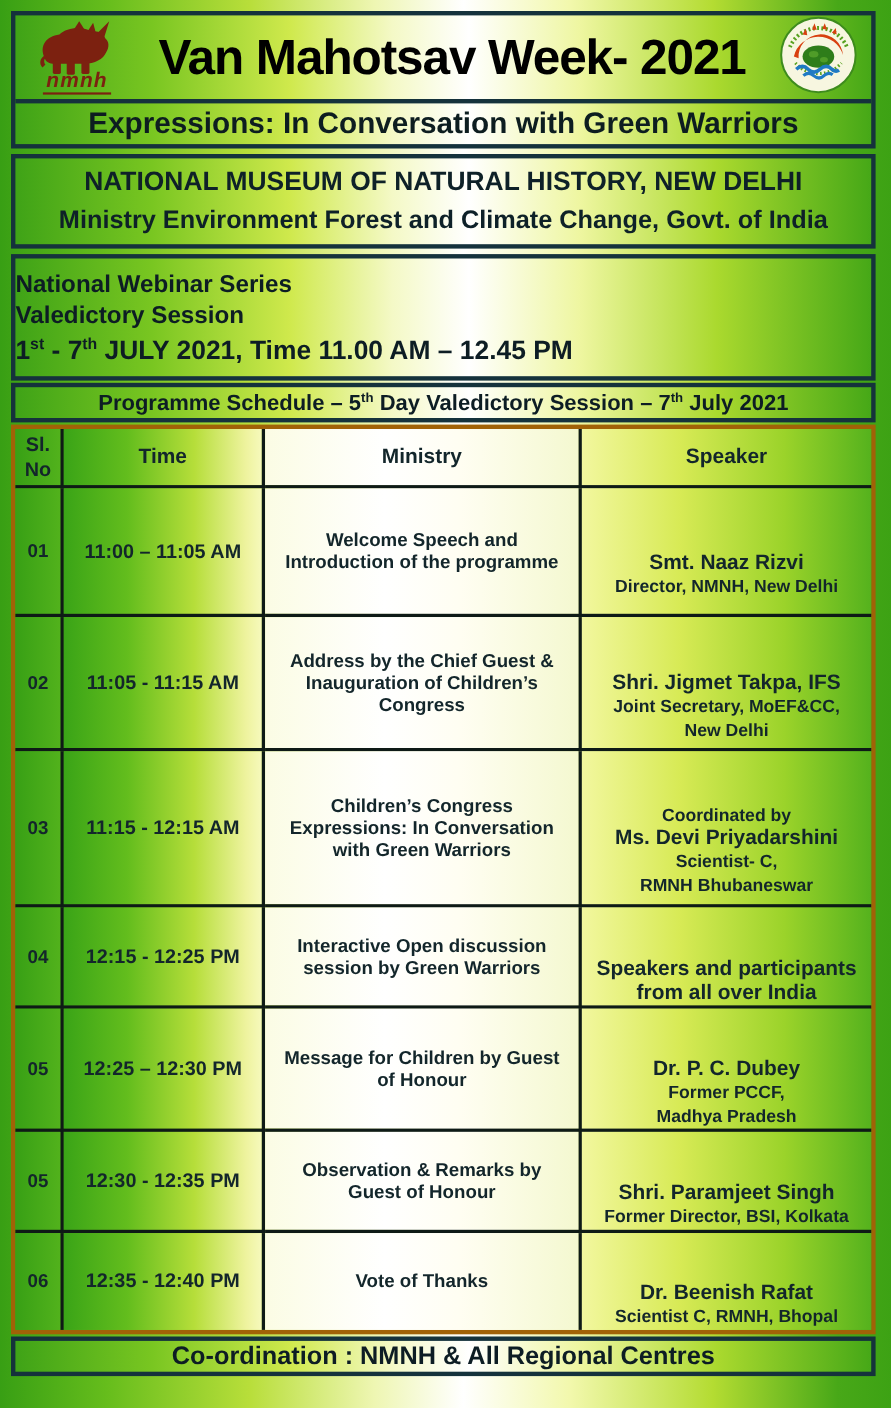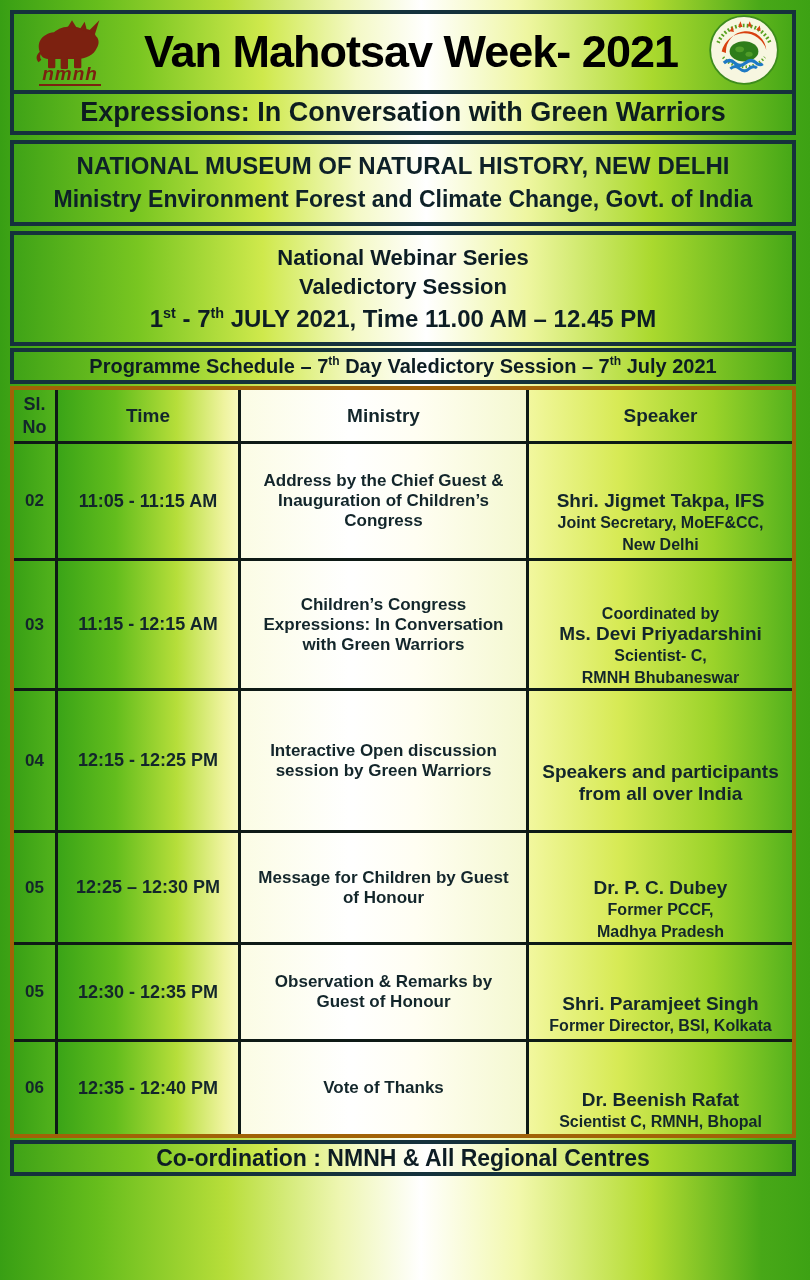--- a/index.html
+++ b/index.html
@@ -41,21 +41,21 @@
   .expr-row {
     height: 37px; display: flex; align-items: center; justify-content: center;
     font-size: 27px; font-weight: bold; color: #0d1d20; white-space: nowrap;
   }
 
   
   .museum-box { padding: 8px 0 9px 0; text-align: center; color: #0e2128; }
   .museum-l1 { font-size: 24px; font-weight: bold; }
   .museum-l2 { font-size: 23px; font-weight: bold; margin-top: 6px; }
 
-  .webinar-box { padding: 7px 0 9px 0; text-align: center; color: #0d1d24; }
+  .webinar-box { padding: 7px 0 9px 0; color: #0d1d24; }
   .webinar-l1, .webinar-l2 { font-size: 22px; font-weight: bold; margin-top: 3px; }
   .webinar-date { font-size: 24px; font-weight: bold; margin-top: 5px; }
   sup { font-size: 60%; vertical-align: super; }
 
   .schedule-box {
     height: 36px; display: flex; align-items: center; justify-content: center;
     font-size: 20px; font-weight: bold; color: #0d1d24;
   }
 
   
@@ -156,34 +156,44 @@
 
   <div class="fbox band-bg webinar-box">
     <div class="webinar-l1">National Webinar Series</div>
     <div class="webinar-l2">Valedictory Session</div>
     <div class="webinar-date"><span>1</span><sup>st</sup><span> - 7</span><sup>th</sup><span> JULY 2021, Time 11.00 AM – 12.45 PM</span></div>
   </div>
 
   <div class="gap2"></div>
 
   <div class="fbox band-bg schedule-box">
-    <span><span>Programme Schedule – 7</span><sup>th</sup><span> Day Valedictory Session – 7</span><sup>th</sup><span> July 2021</span></span>
+    <span><span>Programme Schedule – 5</span><sup>th</sup><span> Day Valedictory Session – 7</span><sup>th</sup><span> July 2021</span></span>
   </div>
 
   <div class="gap2"></div>
 
   <div class="ptable">
     <div class="trow hrow">
       <div class="c-sl">Sl.
 No</div>
       <div class="c-time">Time</div>
       <div class="c-prog">Ministry</div>
       <div class="c-spk spk-name">Speaker</div>
     </div>
 
+  <div class="trow">
+    <div class="c-sl">01</div>
+    <div class="c-time">11:00 – 11:05 AM</div>
+    <div class="c-prog">Welcome Speech and Introduction of the programme</div>
+    <div class="c-spk">
+      <div class="spk-pre"></div>
+      <div class="spk-name">Smt. Naaz Rizvi</div>
+      <div class="spk-sub">Director, NMNH, New Delhi</div>
+    </div>
+  </div>
 
   <div class="trow">
     <div class="c-sl">02</div>
     <div class="c-time">11:05 - 11:15 AM</div>
     <div class="c-prog">Address by the Chief Guest &amp; Inauguration of Children’s Congress</div>
     <div class="c-spk">
       <div class="spk-pre"></div>
       <div class="spk-name">Shri. Jigmet Takpa, IFS</div>
       <div class="spk-sub">Joint Secretary, MoEF&amp;CC,
 New Delhi</div>

